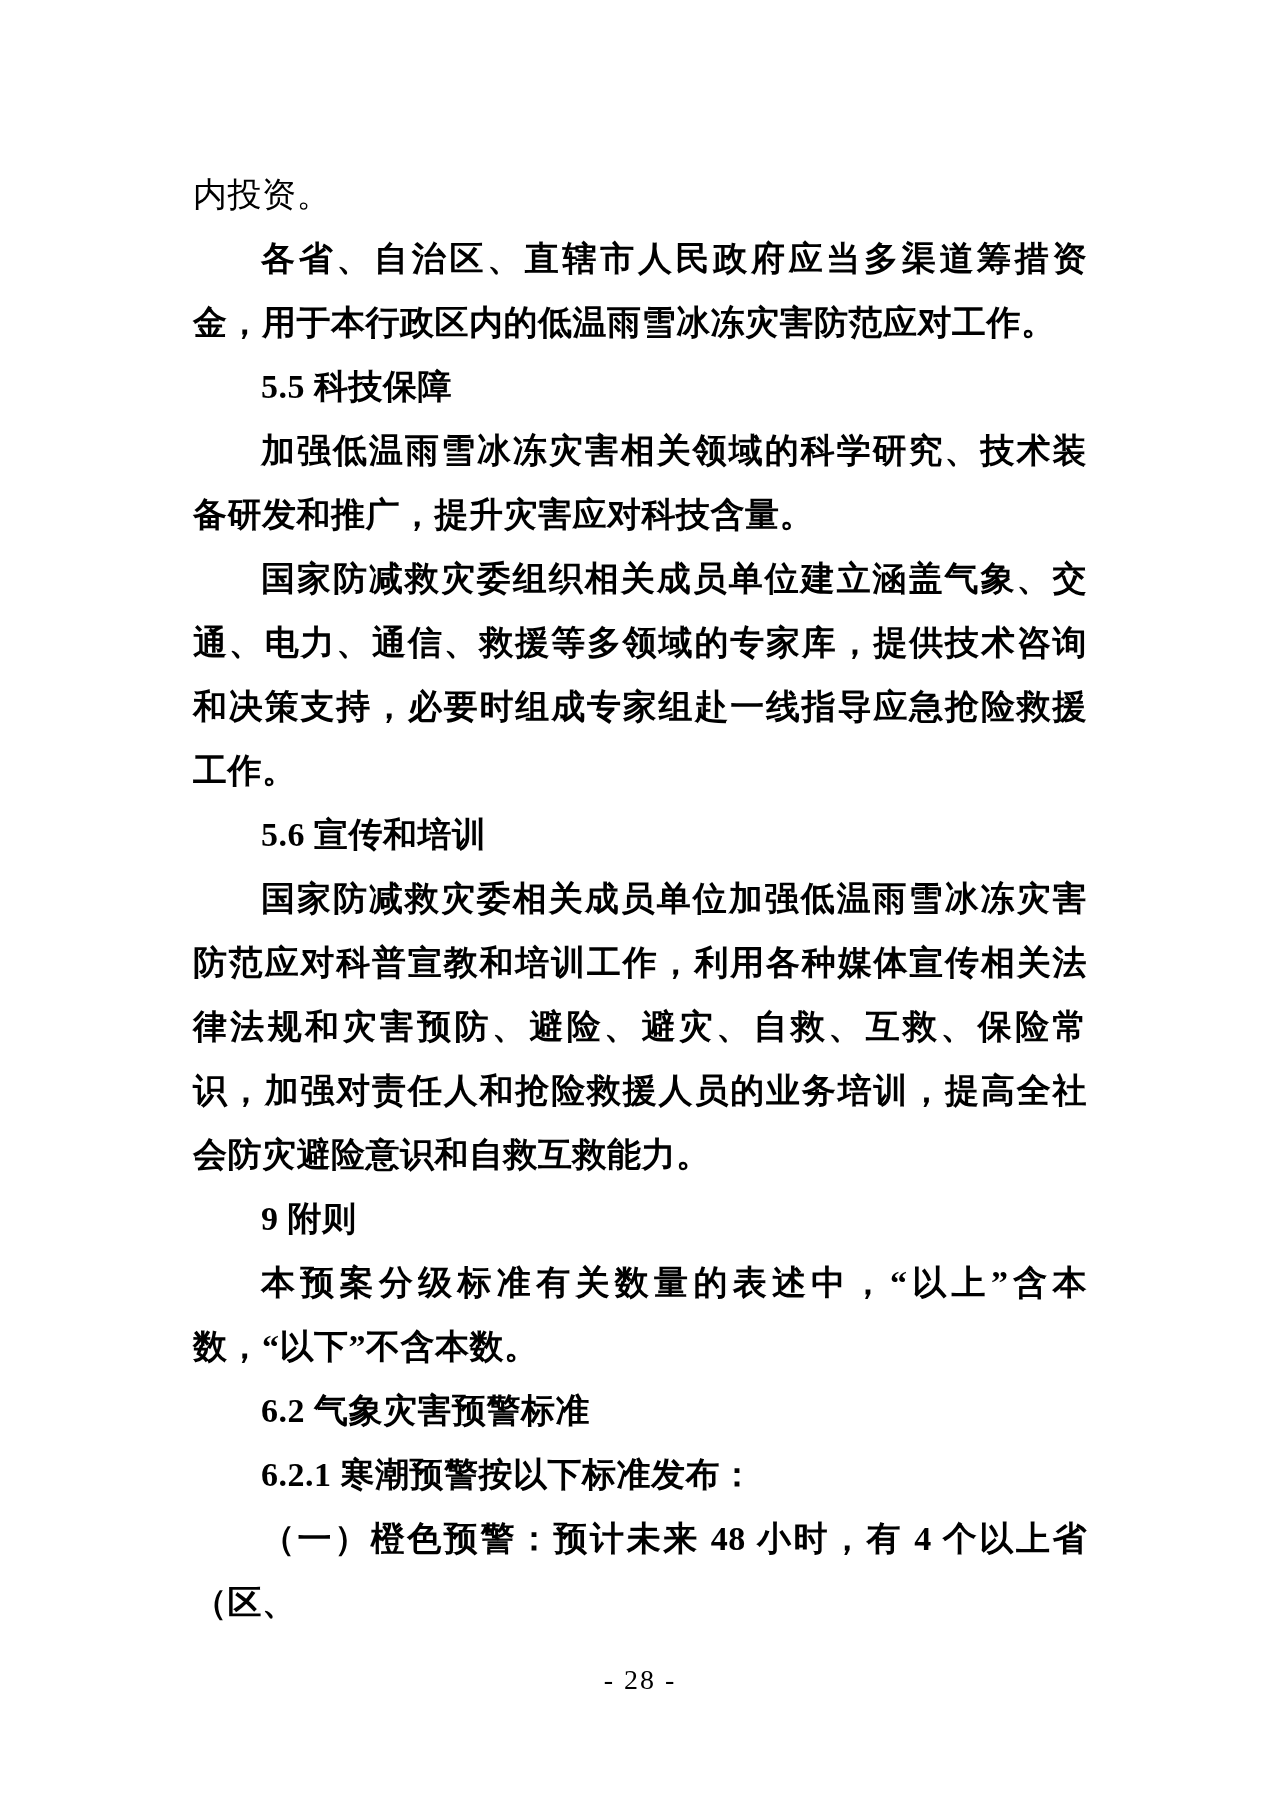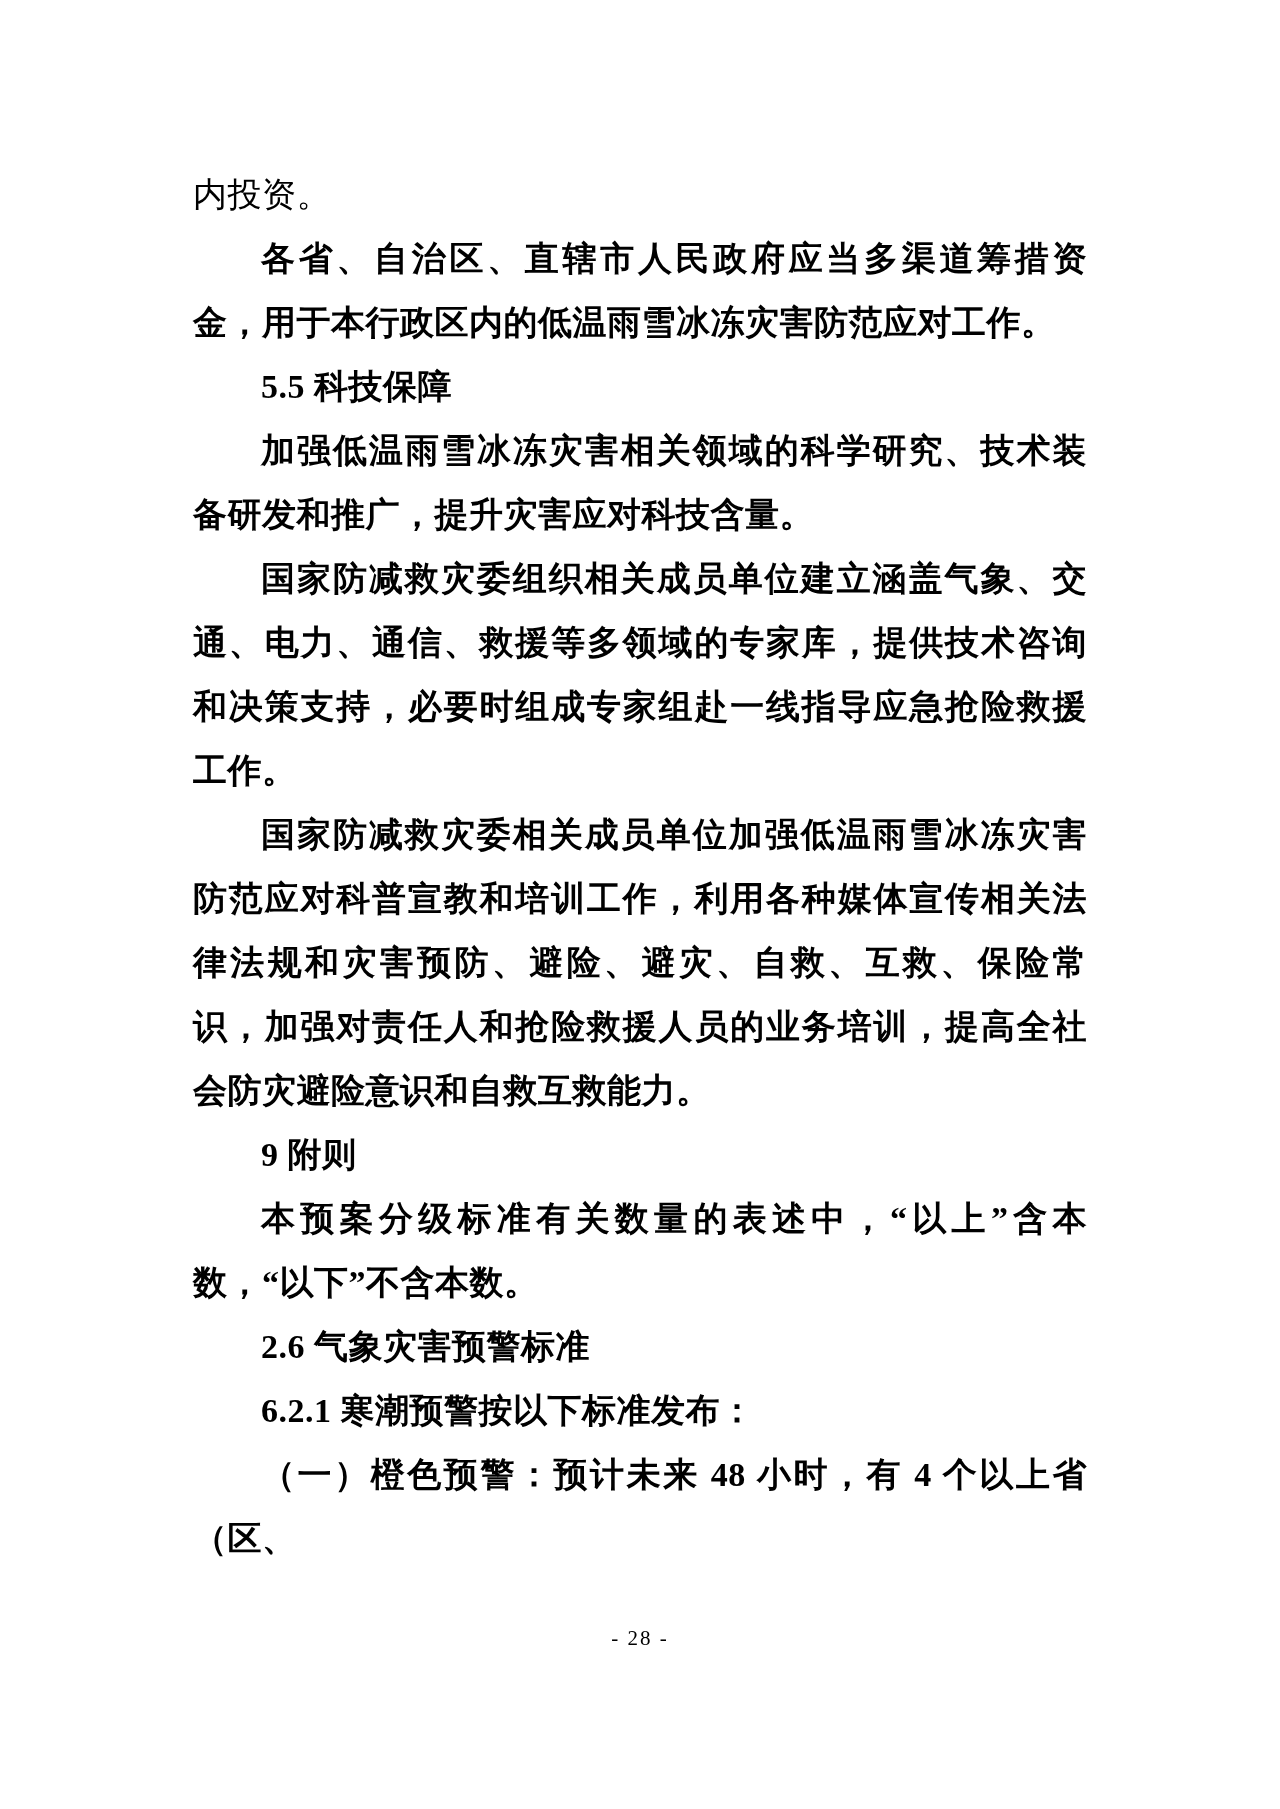--- a/index.html
+++ b/index.html
@@ -33,43 +33,44 @@
   }
   .para-indent {
     text-indent: 2em;
     font-weight: bold;
   }
   .para-flush {
     text-indent: 0;
   }
   .page-footer {
     position: absolute;
-    top: 1620px;
+    top: 1662px;
     left: 0;
     width: 100%;
     text-align: center;
-    font-size: 21px;
+    font-size: 28px;
     line-height: 36px;
     letter-spacing: 2px;
   }
 </style>
 </head>
 <body>
 
 <div class="page">
 
   <div class="doc-content">
     <p class="para para-flush">内投资。</p>
     <p class="para para-indent">各省、自治区、直辖市人民政府应当多渠道筹措资金，用于本行政区内的低温雨雪冰冻灾害防范应对工作。</p>
     <p class="para para-indent">5.5 科技保障</p>
     <p class="para para-indent">加强低温雨雪冰冻灾害相关领域的科学研究、技术装备研发和推广，提升灾害应对科技含量。</p>
     <p class="para para-indent">国家防减救灾委组织相关成员单位建立涵盖气象、交通、电力、通信、救援等多领域的专家库，提供技术咨询和决策支持，必要时组成专家组赴一线指导应急抢险救援工作。</p>
+    <p class="para para-indent">5.6 宣传和培训</p>
     <p class="para para-indent">国家防减救灾委相关成员单位加强低温雨雪冰冻灾害防范应对科普宣教和培训工作，利用各种媒体宣传相关法律法规和灾害预防、避险、避灾、自救、互救、保险常识，加强对责任人和抢险救援人员的业务培训，提高全社会防灾避险意识和自救互救能力。</p>
     <p class="para para-indent">9 附则</p>
     <p class="para para-indent">本预案分级标准有关数量的表述中，“以上”含本数，“以下”不含本数。</p>
-    <p class="para para-indent">2.6 气象灾害预警标准</p>
+    <p class="para para-indent">6.2 气象灾害预警标准</p>
     <p class="para para-indent">6.2.1 寒潮预警按以下标准发布：</p>
     <p class="para para-indent">（一）橙色预警：预计未来 48 小时，有 4 个以上省（区、</p>
   </div>
 
   <div class="page-footer">- 28 -</div>
 
 </div>
 
 </body></html>

